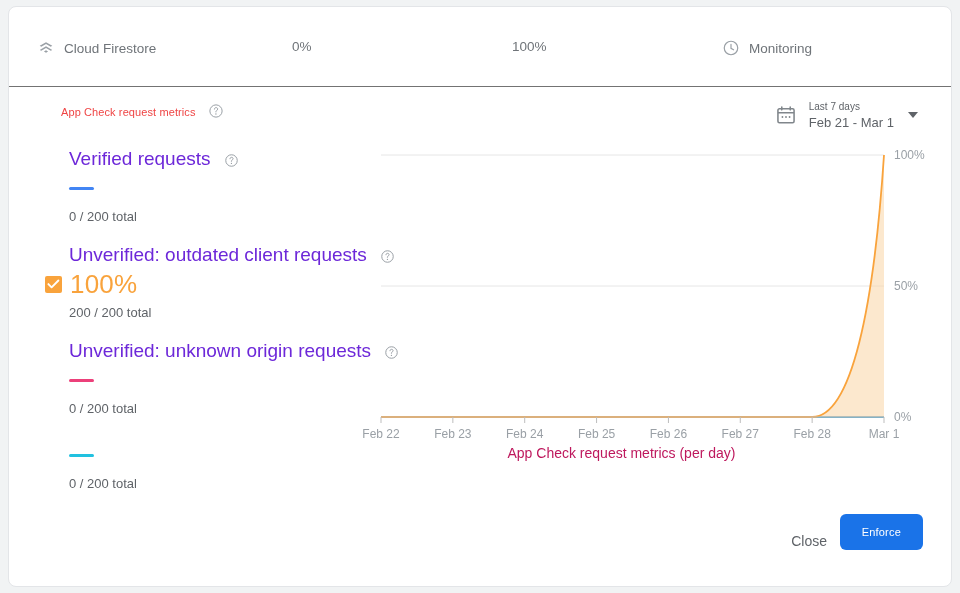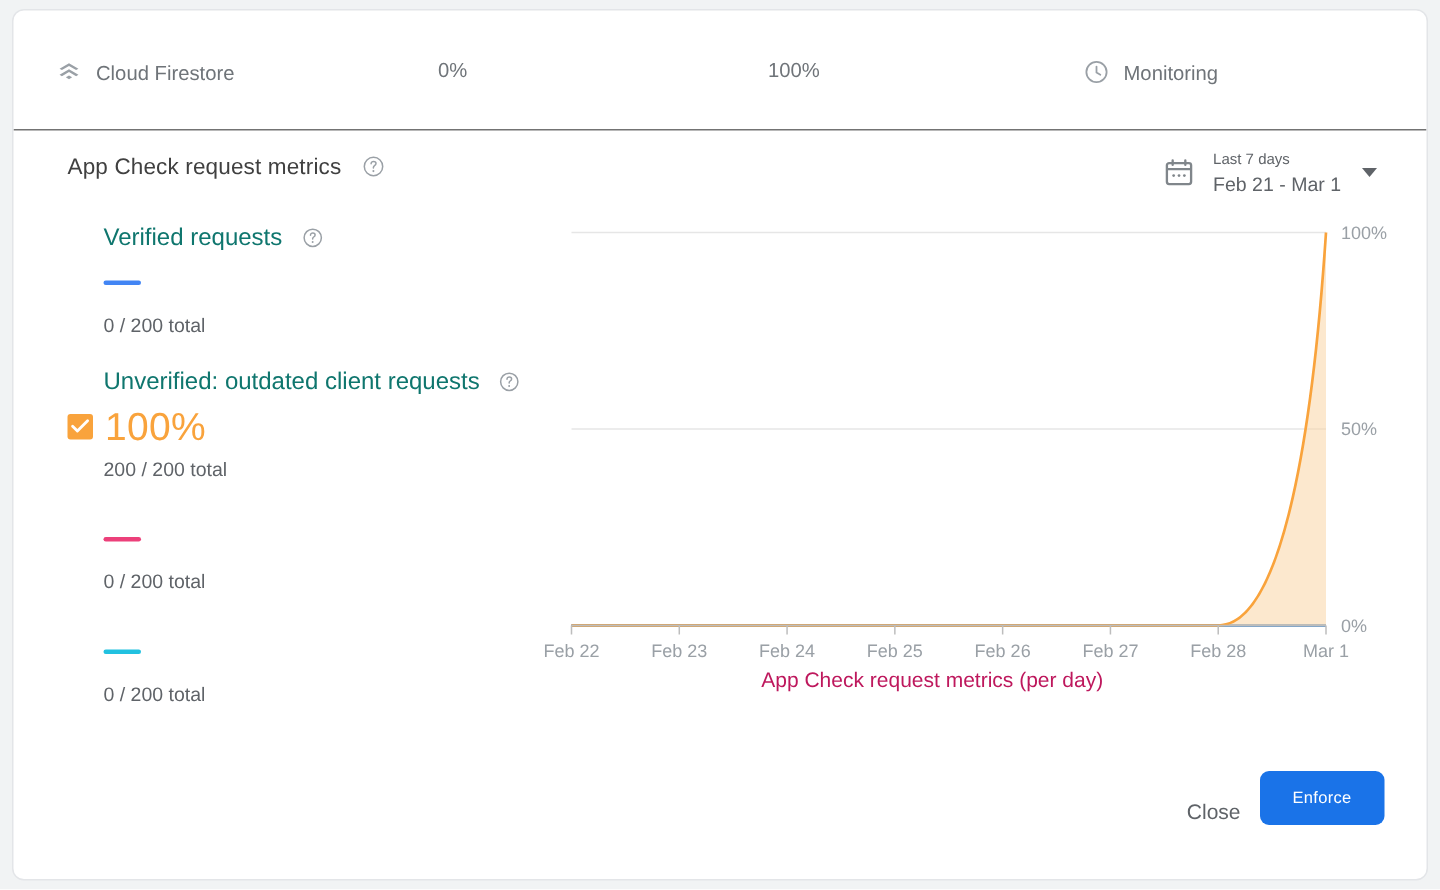--- a/index.html
+++ b/index.html
@@ -67,24 +67,24 @@
   }
   .ic svg { display: block; }
 
   
   .title-row {
     position: relative;
     height: 58px;
   }
   .title {
     position: absolute;
-    left: 36px;
+    left: 52px;
     top: 16px;
-    font-size: 15px;
-    color: #404040;
+    font-size: 11px;
+    color: #ef4444;
     letter-spacing: .1px;
   }
   .help-icon {
     display: inline-block;
     vertical-align: -3px;
     margin-left: 9px;
     width: 16px;
     height: 16px;
     line-height: 0;
   }
@@ -125,22 +125,22 @@
   .legend {
     position: absolute;
     left: 36px;
     top: 5px;
     width: 300px;
   }
   .legend-item { position: relative; margin-bottom: 22px; }
   .legend-item:last-child { margin-bottom: 0; }
 
   .li-label {
-    font-size: 16px;
-    color: #0f766e;
+    font-size: 19px;
+    color: #6d28d9;
     margin-left: 24px;
     white-space: nowrap;
     line-height: 18px;
   }
   .li-help {
     display: inline-block;
     vertical-align: -3px;
     margin-left: 8px;
     width: 15px;
     height: 15px;
@@ -345,20 +345,30 @@
               <svg width="13" height="12" viewBox="0 0 13 12">
                 <path d="M1.4 6.1 4.6 9.3 11.4 2.5" fill="none" stroke="#ffffff" stroke-width="1.9" stroke-linecap="round" stroke-linejoin="round"></path>
               </svg>
             </span>
             <span class="li-pct">100%</span>
           </div>
           <div class="li-total">200 / 200 total</div>
         </div>
 
         <div class="legend-item">
+          <div class="li-label">
+            <span>Unverified: unknown origin requests</span>
+            <span class="li-help">
+              <svg width="15" height="15" viewBox="0 0 24 24">
+                <circle cx="12" cy="12" r="9.2" fill="none" stroke="#9aa0a6" stroke-width="1.6"></circle>
+                <path d="M9.6 9.2c0-1.4 1.1-2.3 2.5-2.3 1.4 0 2.4.9 2.4 2.1 0 1.1-.6 1.6-1.5 2.2-.8.6-1.1 1-1.1 1.9v.3" fill="none" stroke="#9aa0a6" stroke-width="1.6" stroke-linecap="round"></path>
+                <circle cx="11.9" cy="16.6" r="1.05" fill="#9aa0a6"></circle>
+              </svg>
+            </span>
+          </div>
           <div class="li-value-row">
             <span class="li-dash" style="background:#ec407a"></span>
           </div>
           <div class="li-total">0 / 200 total</div>
         </div>
 
         <div class="legend-item">
           <div class="li-value-row">
             <span class="li-dash" style="background:#21c1e0"></span>
           </div>

